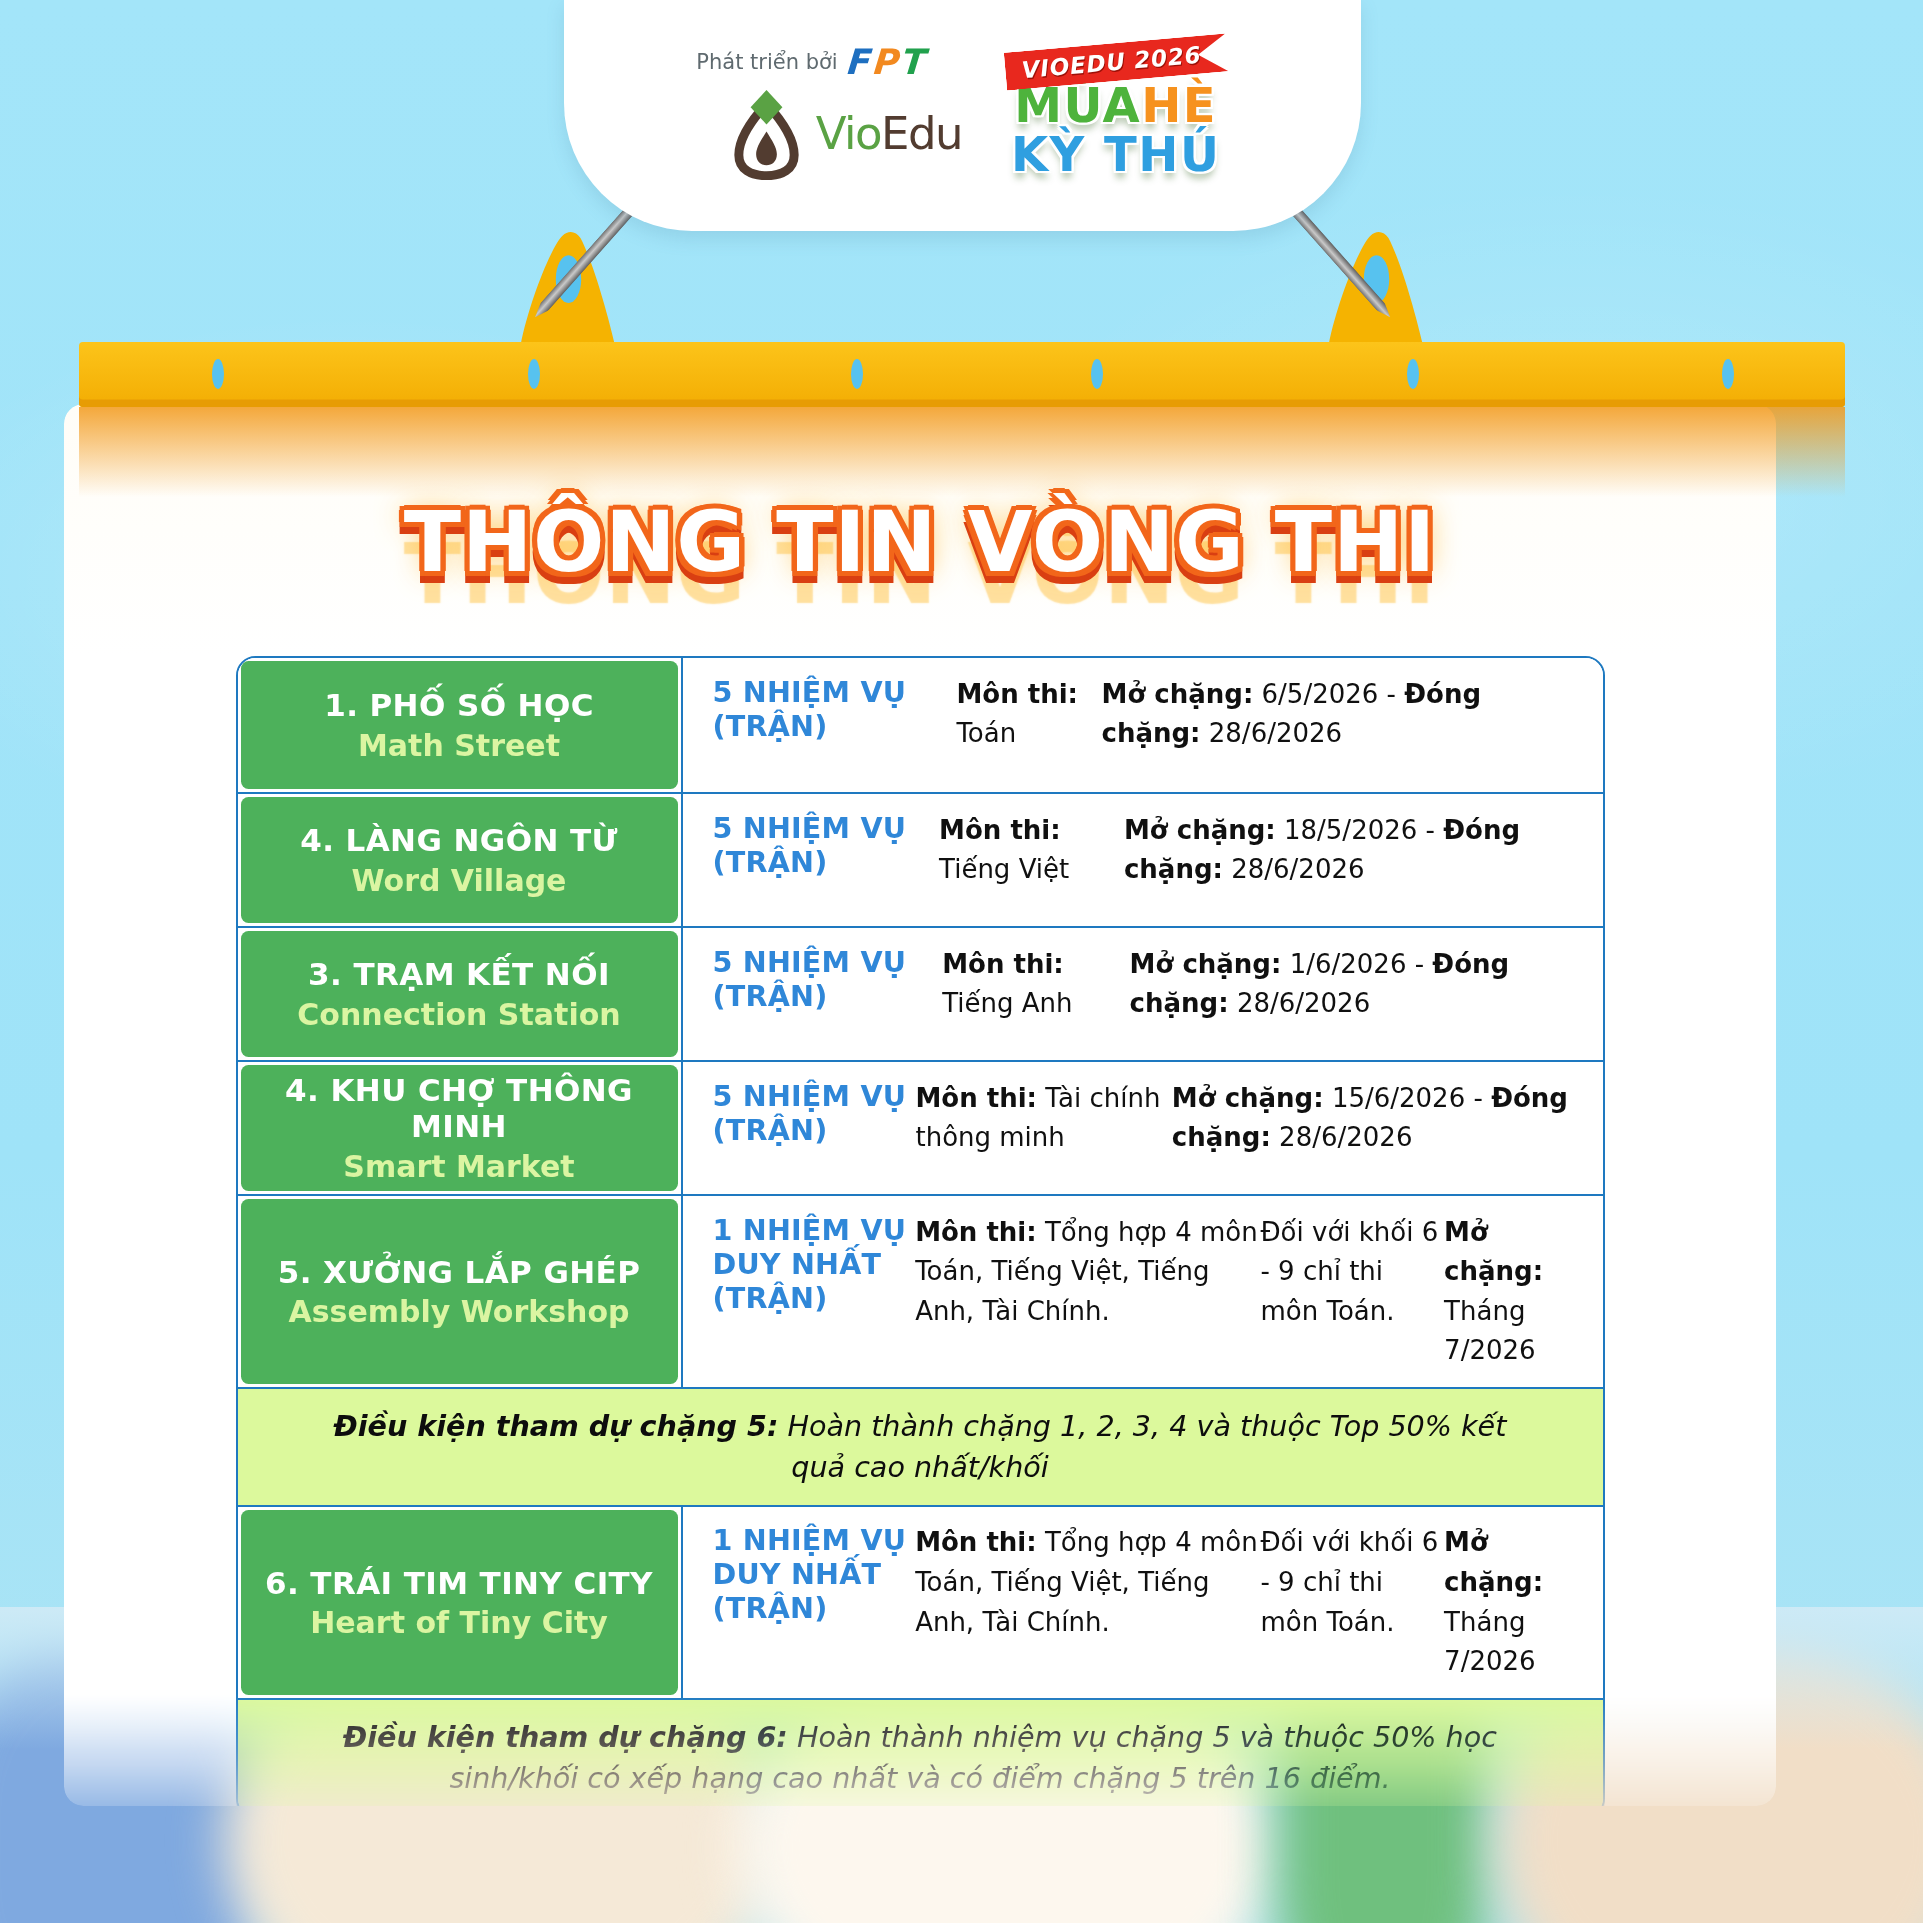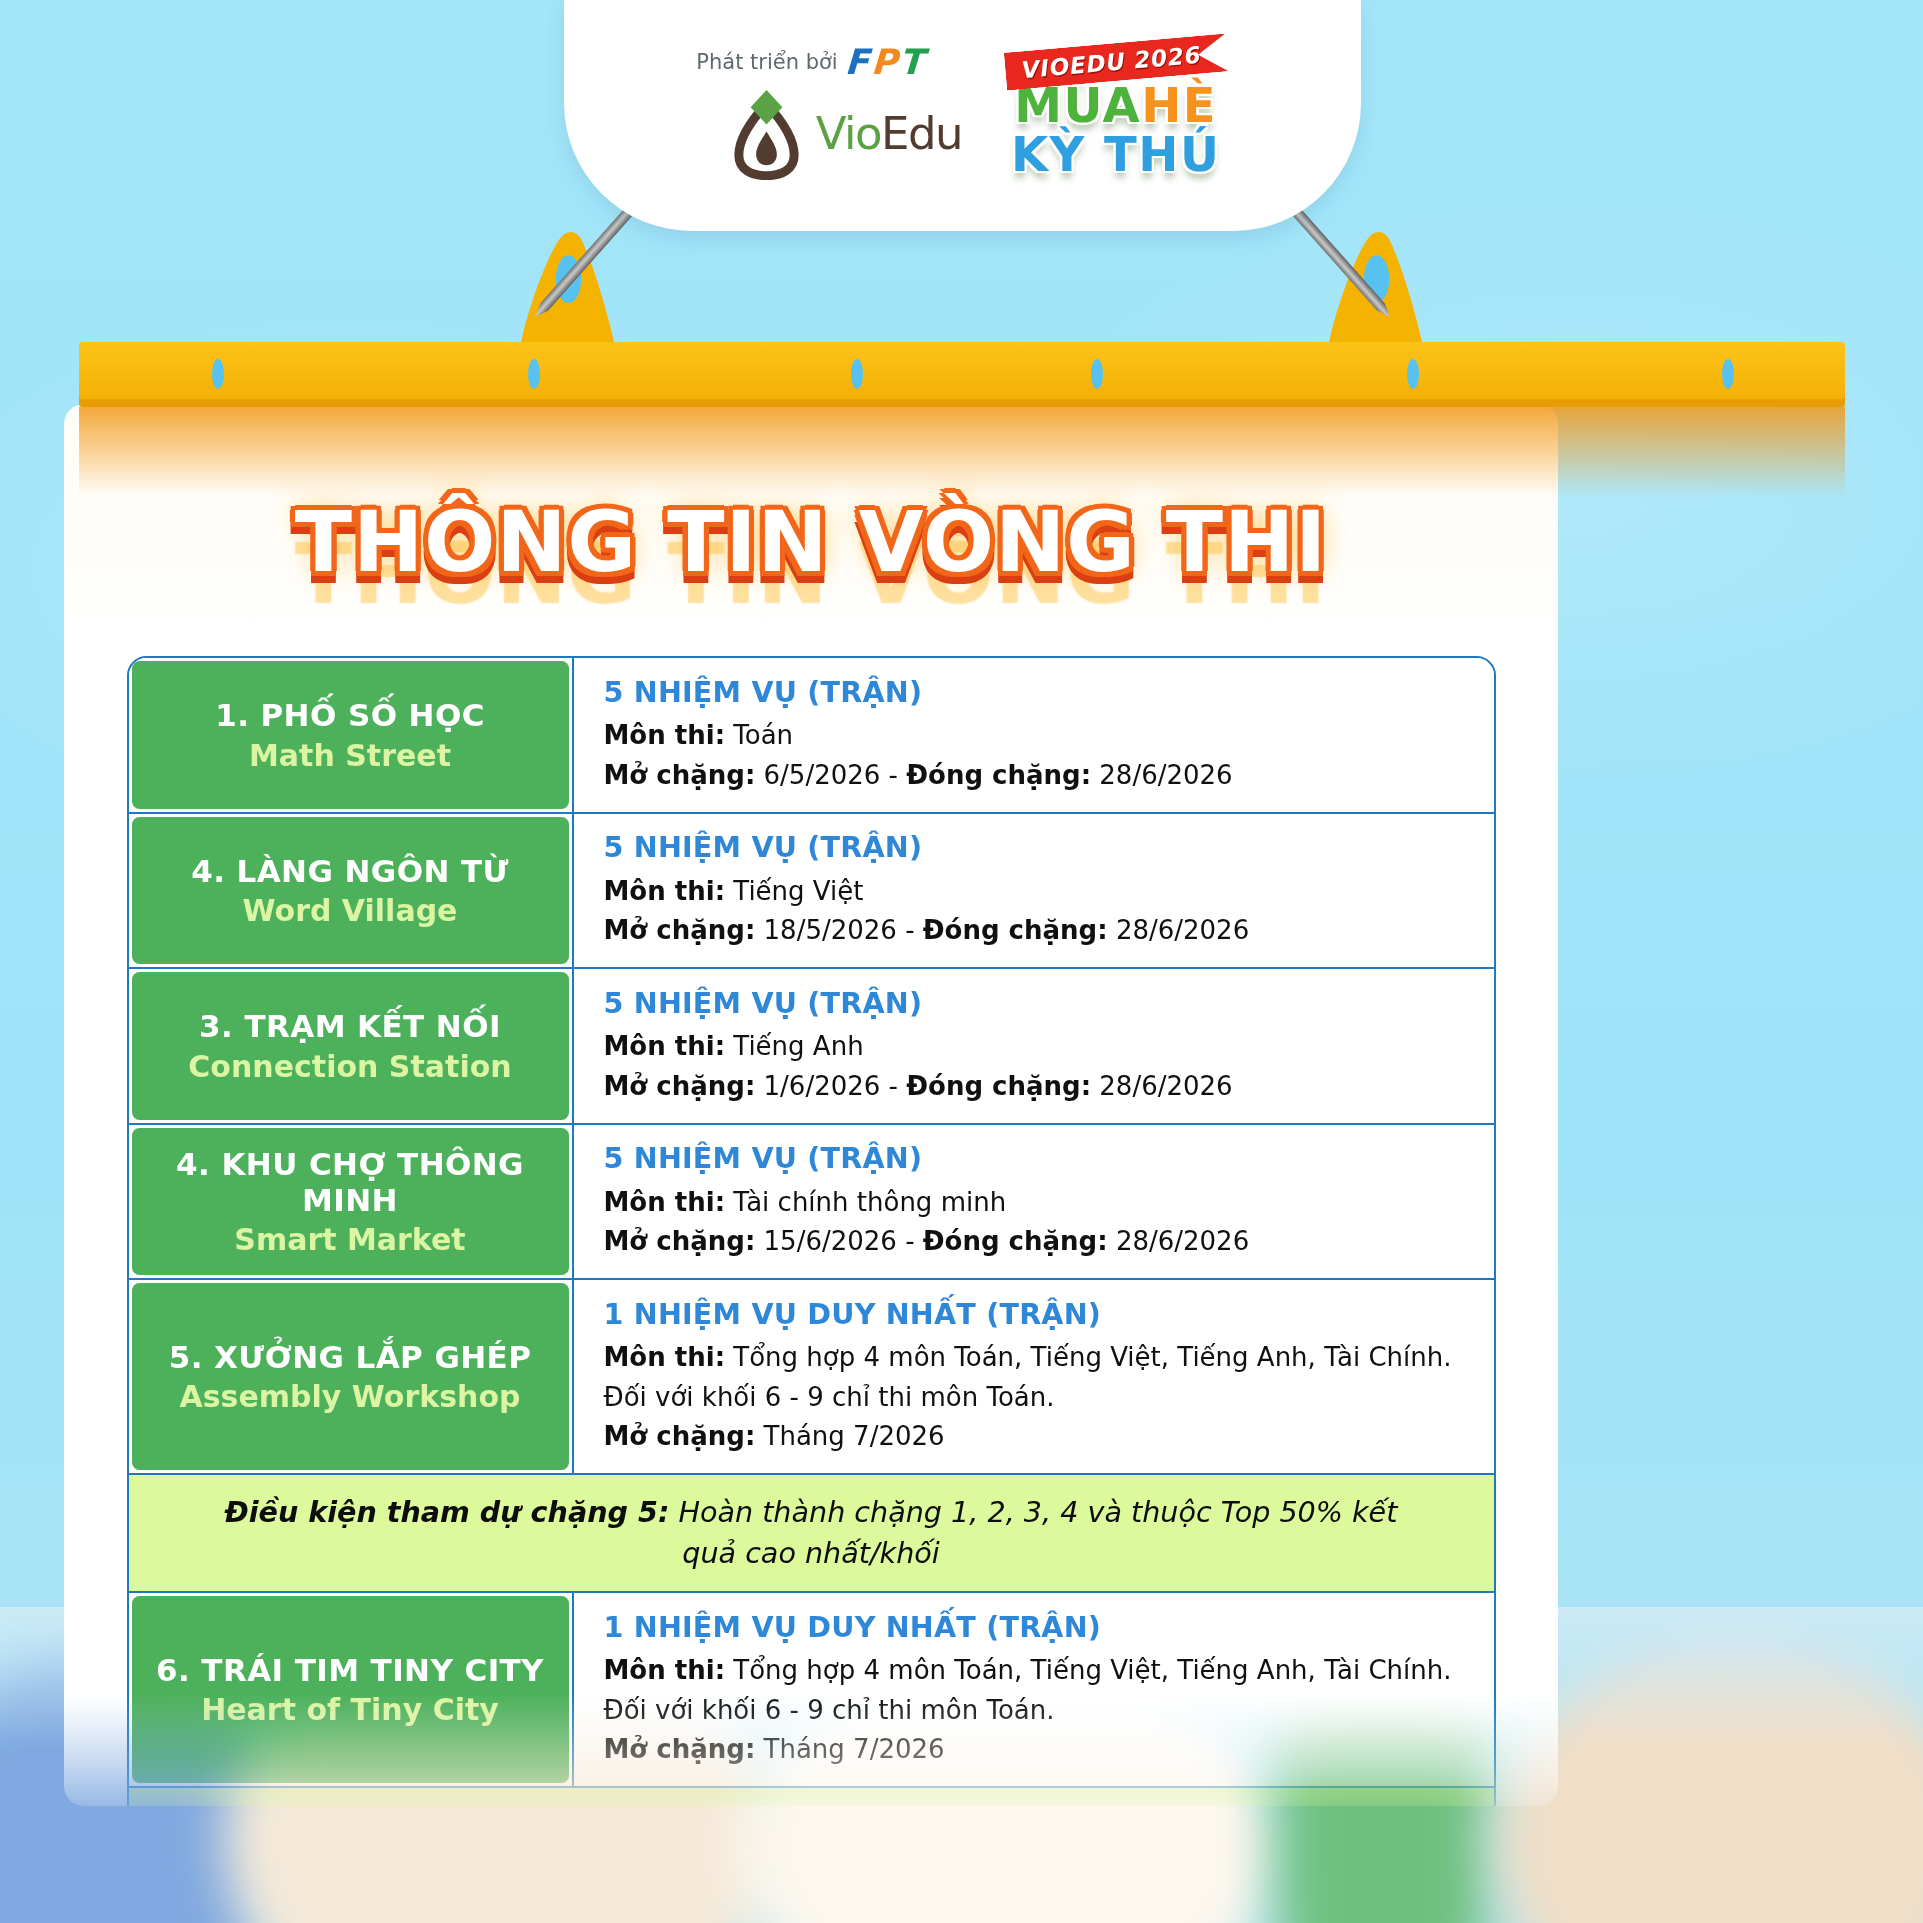--- a/index.html
+++ b/index.html
@@ -17,21 +17,21 @@
   .blob { position:absolute; filter:blur(25.6px); border-radius:50%; }
   .b1 { left:-60px; top:30px; width:331px; height:421px; background:#7fa9e0; border-radius:40%; }
   .b2 { left:225px; top:22.5px; width:556px; height:421px; background:#f5e9d7; }
   .b3 { left:736px; top:45px; width:541px; height:391px; background:#fdf7ee; }
   .b4 { left:1278px; top:0px;  width:210px; height:436px; background:#6fc07e; border-radius:38%; }
   .b5 { left:1495px; top:22.5px; width:481px; height:421px; background:#f1dec7; }
   .bg-photo::after { content:""; position:absolute; inset:0;
       background:linear-gradient(180deg,#cdeaf6 0%, rgba(205,234,246,0) 45%); }
 
   
-  .poster { position:absolute; left:64px; top:404px; width:1494px; height:1402px; z-index:2;
+  .poster { position:absolute; left:64px; top:404px; width:1712px; height:1402px; z-index:2;
     background:linear-gradient(180deg,#fffdf7 0%, #ffffff 18%, #ffffff 100%);
     border-radius:19.5px; padding-top:89px;
     -webkit-mask-image:linear-gradient(180deg,#000 92%, rgba(0,0,0,.55) 97%, rgba(0,0,0,.2) 100%);
     mask-image:linear-gradient(180deg,#000 92%, rgba(0,0,0,.55) 97%, rgba(0,0,0,.2) 100%); }
   .bar-shadow { position:absolute; left:79px; top:407px; width:1766px; height:90px; z-index:3;
     background:linear-gradient(180deg, rgba(242,153,26,.85), rgba(255,255,255,0)); }
 
   
   .hook { position:absolute; z-index:4; }
   .rod { position:absolute; width:11.3px; z-index:5; transform-origin:top center;
@@ -91,21 +91,21 @@
     box-shadow:0 4.5px 0 rgba(30,121,192,.25); }
   .info-table > div + div { border-top:2.3px solid #1e79c0; }
   .trow { display:flex; min-height:134px; }
   .trow.tall { min-height:183px; }
   .cell-name { width:443px; flex:0 0 443px; background:#ffffff; padding:3px; display:flex; }
   .name-box { flex:1; background:#4db15b; border-radius:7.5px; display:flex; flex-direction:column;
     align-items:center; justify-content:center; text-align:center; padding:6px 7.5px; }
   .name-vi { color:#ffffff; font-weight:bold; font-size:31px; letter-spacing:0.4px; }
   .name-en { color:#dbf5a2; font-weight:bold; font-size:30px; margin-top:4.5px; }
   .cell-detail { flex:1; border-left:2.3px solid #1e79c0; background:#ffffff;
-    display:flex; flex-direction:column; padding:16.5px 19.5px 16.5px 30px; }
+    display:flex; flex-direction:row; padding:16.5px 19.5px 16.5px 30px; }
   .tasks { color:#2f87d8; font-weight:bold; font-size:28.6px; margin-bottom:7.5px; letter-spacing:0.2px; }
   .dline { color:#101010; font-size:26px; line-height:1.52; }
   .dline b { font-weight:bold; }
 
   .cond { background:#dcf99c; padding:16.5px 30px; text-align:center;
     font-style:italic; font-size:28.6px; color:#0d0d0d; line-height:1.45; }
   .cond .cond-inner { display:block; max-width:1202px; margin:0 auto; }
   .cond b { font-weight:bold; }
 </style>
 </head>

